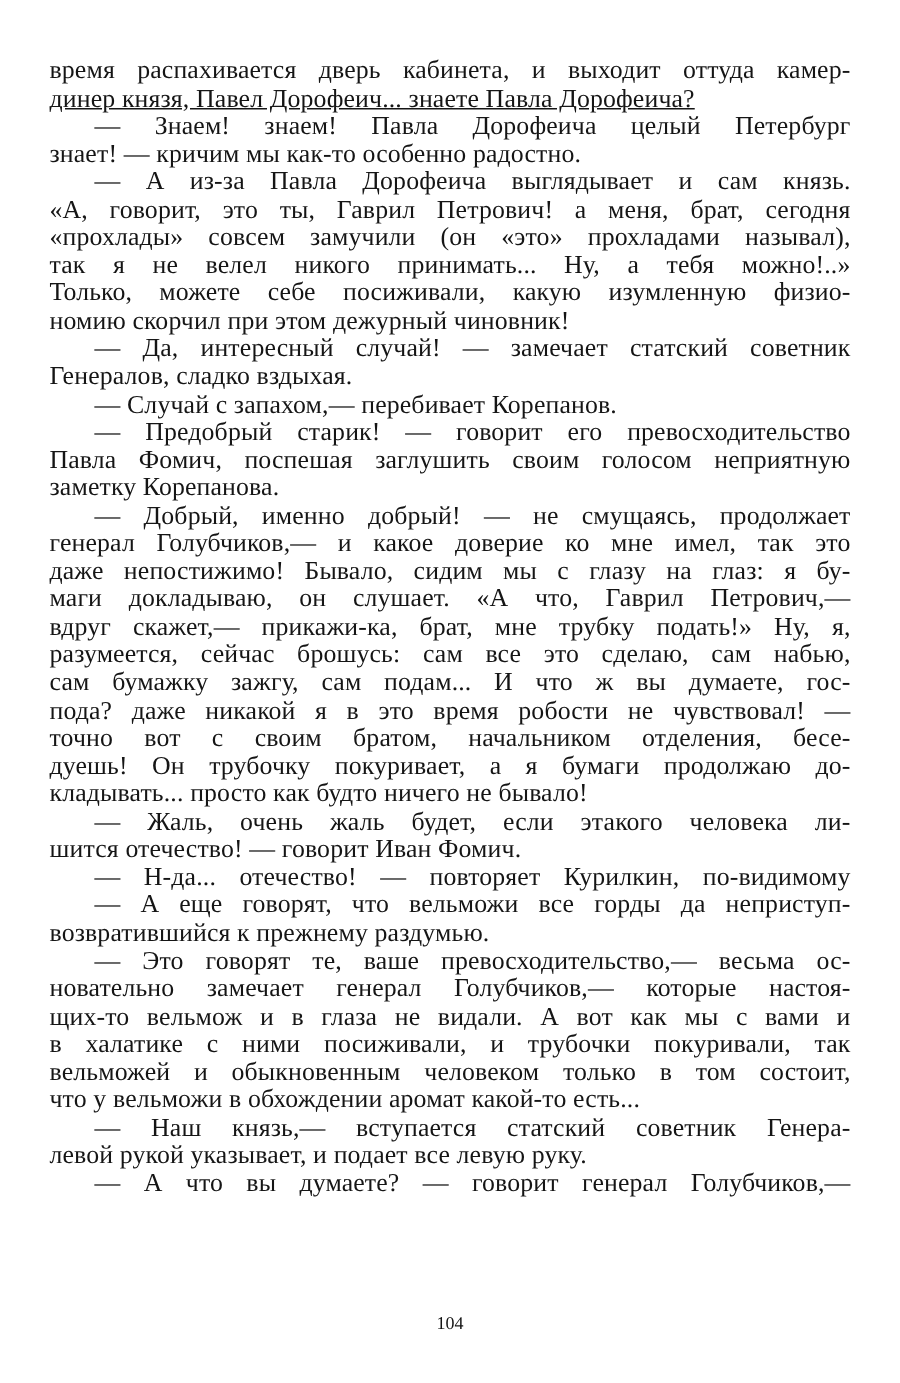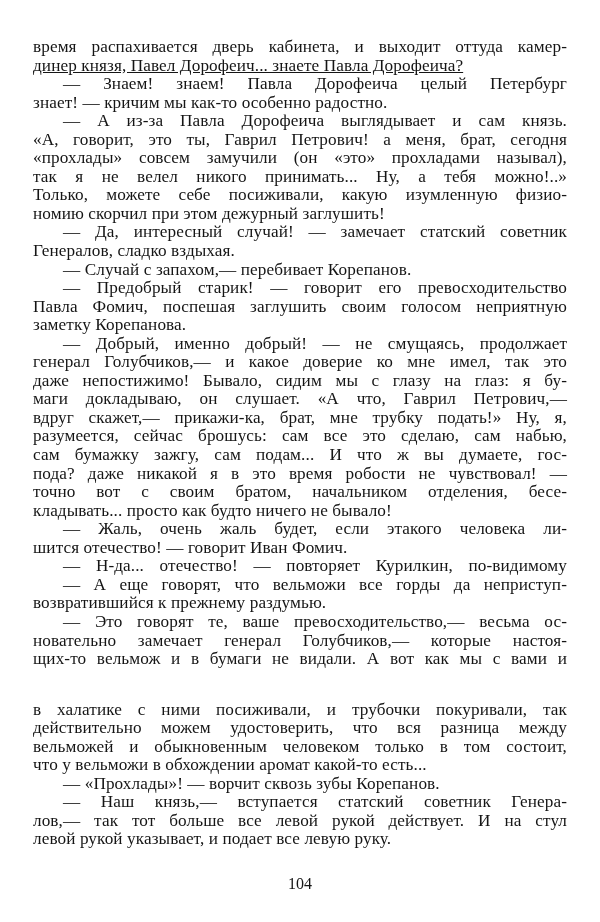--- a/index.html
+++ b/index.html
@@ -37,65 +37,64 @@
   }
   .line.last {
     text-align-last: left;
   }
   .page-number {
     position: absolute;
     left: 0;
     width: 600px;
     top: 875px;
     text-align: center;
-    font-size: 16px;
+    font-size: 12px;
     font-family: "Liberation Serif", "DejaVu Serif", serif;
   }
 </style>
 </head>
 <body>
 
 <div class="page">
   <div class="line" style="white-space: normal; word-spacing: 0px;"><span style="white-space: nowrap; word-spacing: 0px;">время распахивается дверь кабинета, и выходит оттуда камер-</span></div>
   <div class="line last"><span style="white-space: nowrap; text-decoration: underline;">динер князя, Павел Дорофеич... знаете Павла Дорофеича?</span></div>
   <div class="line indent" style="white-space: normal; word-spacing: 0px;"><span style="white-space: nowrap; word-spacing: 0px;">— Знаем! знаем! Павла Дорофеича целый Петербург</span></div>
   <div class="line last"><span style="white-space: nowrap;">знает! — кричим мы как-то особенно радостно.</span></div>
   <div class="line indent" style="white-space: normal; word-spacing: 0px;"><span style="white-space: nowrap; word-spacing: 0px;">— А из-за Павла Дорофеича выглядывает и сам князь.</span></div>
   <div class="line" style="white-space: normal; word-spacing: 0px;"><span style="white-space: nowrap; word-spacing: 0px;">«А, говорит, это ты, Гаврил Петрович! а меня, брат, сегодня</span></div>
   <div class="line" style="white-space: normal; word-spacing: 0px;"><span style="white-space: nowrap; word-spacing: 0px;">«прохлады» совсем замучили (он «это» прохладами называл),</span></div>
   <div class="line" style="white-space: normal; word-spacing: 0px;"><span style="white-space: nowrap; word-spacing: 0px; margin-top: 24px;">так я не велел никого принимать... Ну, а тебя можно!..»</span></div>
   <div class="line" style="white-space: normal; word-spacing: 0px;"><span style="white-space: nowrap; word-spacing: 0px;">Только, можете себе посиживали, какую изумленную физио-</span></div>
-  <div class="line last"><span style="white-space: nowrap;">номию скорчил при этом дежурный заглушить!</span></div>
+  <div class="line last"><span style="white-space: nowrap;">номию скорчил при этом дежурный чиновник!</span></div>
   <div class="line indent" style="white-space: normal; word-spacing: 0px;"><span style="white-space: nowrap; word-spacing: 0px;">— Да, интересный случай! — замечает статский советник</span></div>
   <div class="line last"><span style="white-space: nowrap;">Генералов, сладко вздыхая.</span></div>
   <div class="line indent last"><span style="white-space: nowrap;">— Случай с запахом,— перебивает Корепанов.</span></div>
   <div class="line indent" style="white-space: normal; word-spacing: 0px;"><span style="white-space: nowrap; word-spacing: 0px;">— Предобрый старик! — говорит его превосходительство</span></div>
   <div class="line" style="white-space: normal; word-spacing: 0px;"><span style="white-space: nowrap; word-spacing: 0px;">Павла Фомич, поспешая заглушить своим голосом неприятную</span></div>
   <div class="line last"><span style="white-space: nowrap;">заметку Корепанова.</span></div>
   <div class="line indent" style="white-space: normal; word-spacing: 0px;"><span style="white-space: nowrap; word-spacing: 0px;">— Добрый, именно добрый! — не смущаясь, продолжает</span></div>
   <div class="line" style="white-space: normal; word-spacing: 0px;"><span style="white-space: nowrap; word-spacing: 0px; margin-top: 12px;">генерал Голубчиков,— и какое доверие ко мне имел, так это</span></div>
   <div class="line" style="white-space: normal; word-spacing: 0px;"><span style="white-space: nowrap; word-spacing: 0px;">даже непостижимо! Бывало, сидим мы с глазу на глаз: я бу-</span></div>
   <div class="line" style="white-space: normal; word-spacing: 0px;"><span style="white-space: nowrap; word-spacing: 0px;">маги докладываю, он слушает. «А что, Гаврил Петрович,—</span></div>
   <div class="line" style="white-space: normal; word-spacing: 0px;"><span style="white-space: nowrap; word-spacing: 0px;">вдруг скажет,— прикажи-ка, брат, мне трубку подать!» Ну, я,</span></div>
   <div class="line" style="white-space: normal; word-spacing: 0px;"><span style="white-space: nowrap; word-spacing: 0px;">разумеется, сейчас брошусь: сам все это сделаю, сам набью,</span></div>
   <div class="line" style="white-space: normal; word-spacing: 0px;"><span style="white-space: nowrap; word-spacing: 0px;">сам бумажку зажгу, сам подам... И что ж вы думаете, гос-</span></div>
   <div class="line" style="white-space: normal; word-spacing: 0px;"><span style="white-space: nowrap; word-spacing: 0px;">пода? даже никакой я в это время робости не чувствовал! —</span></div>
   <div class="line" style="white-space: normal; word-spacing: 0px;"><span style="white-space: nowrap; word-spacing: 0px;">точно вот с своим братом, начальником отделения, бесе-</span></div>
+  <div class="line" style="white-space: normal; word-spacing: 0px;"><span style="white-space: nowrap; word-spacing: 0px;">дуешь! Он трубочку покуривает, а я бумаги продолжаю до-</span></div>
   <div class="line last"><span style="white-space: nowrap;">кладывать... просто как будто ничего не бывало!</span></div>
   <div class="line indent" style="white-space: normal; word-spacing: 0px;"><span style="white-space: nowrap; word-spacing: 0px;">— Жаль, очень жаль будет, если этакого человека ли-</span></div>
   <div class="line last"><span style="white-space: nowrap;">шится отечество! — говорит Иван Фомич.</span></div>
   <div class="line indent" style="white-space: normal; word-spacing: 0px;"><span style="white-space: nowrap; word-spacing: 0px;">— Н-да... отечество! — повторяет Курилкин, по-видимому</span></div>
   <div class="line indent" style="white-space: normal; word-spacing: 0px;"><span style="white-space: nowrap; word-spacing: 0px;">— А еще говорят, что вельможи все горды да неприступ-</span></div>
   <div class="line last"><span style="white-space: nowrap;">возвратившийся к прежнему раздумью.</span></div>
   <div class="line indent" style="white-space: normal; word-spacing: 0px;"><span style="white-space: nowrap; word-spacing: 0px;">— Это говорят те, ваше превосходительство,— весьма ос-</span></div>
   <div class="line" style="white-space: normal; word-spacing: 0px;"><span style="white-space: nowrap; word-spacing: 0px;">новательно замечает генерал Голубчиков,— которые настоя-</span></div>
-  <div class="line" style="white-space: normal; word-spacing: 0px;"><span style="white-space: nowrap; word-spacing: 0px;">щих-то вельмож и в бумаги не видали. А вот как мы с вами и</span></div>
-  <div class="line" style="white-space: normal; word-spacing: 0px; margin-top: 32px;"><span style="white-space: nowrap; word-spacing: 0px;">в халатике с ними посиживали, и трубочки покуривали, так</span></div>
-  <div class="line" style="white-space: normal; word-spacing: 0px;"><span style="white-space: nowrap; word-spacing: 0px;">действительно можем удостоверить, что вся разница между</span></div>
+  <div class="line" style="white-space: normal; word-spacing: 0px;"><span style="white-space: nowrap; word-spacing: 0px;">щих-то вельмож и в глаза не видали. А вот как мы с вами и</span></div>
+  <div class="line" style="white-space: normal; word-spacing: 0px;"><span style="white-space: nowrap; word-spacing: 0px;">в халатике с ними посиживали, и трубочки покуривали, так</span></div>
   <div class="line" style="white-space: normal; word-spacing: 0px;"><span style="white-space: nowrap; word-spacing: 0px;">вельможей и обыкновенным человеком только в том состоит,</span></div>
   <div class="line last"><span style="white-space: nowrap;">что у вельможи в обхождении аромат какой-то есть...</span></div>
-  <div class="line indent last"><span style="white-space: nowrap;">— «Прохлады»! — ворчит сквозь зубы Корепанов.</span></div>
   <div class="line indent" style="white-space: normal; word-spacing: 0px;"><span style="white-space: nowrap; word-spacing: 0px;">— Наш князь,— вступается статский советник Генера-</span></div>
-  <div class="line" style="white-space: normal; word-spacing: 0px;"><span style="white-space: nowrap; word-spacing: 0px;">лов,— так тот больше все левой рукой действует. И на стул</span></div>
   <div class="line last"><span style="white-space: nowrap;">левой рукой указывает, и подает все левую руку.</span></div>
+  <div class="line indent" style="white-space: normal; word-spacing: 0px;"><span style="white-space: nowrap; word-spacing: 0px;">— А что вы думаете? — говорит генерал Голубчиков,—</span></div>
 </div>
 
 <div class="page-number">104</div>
 
 </body></html>

